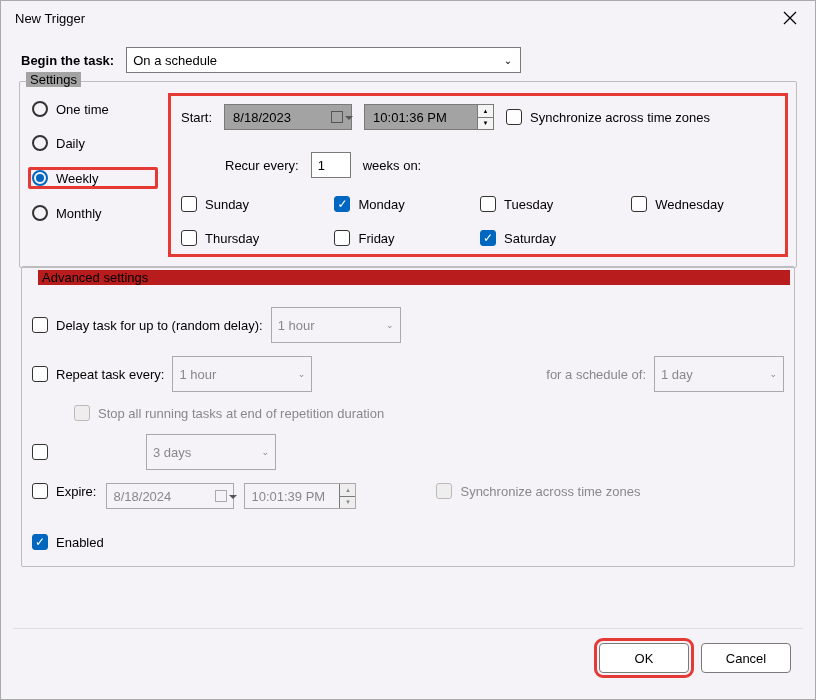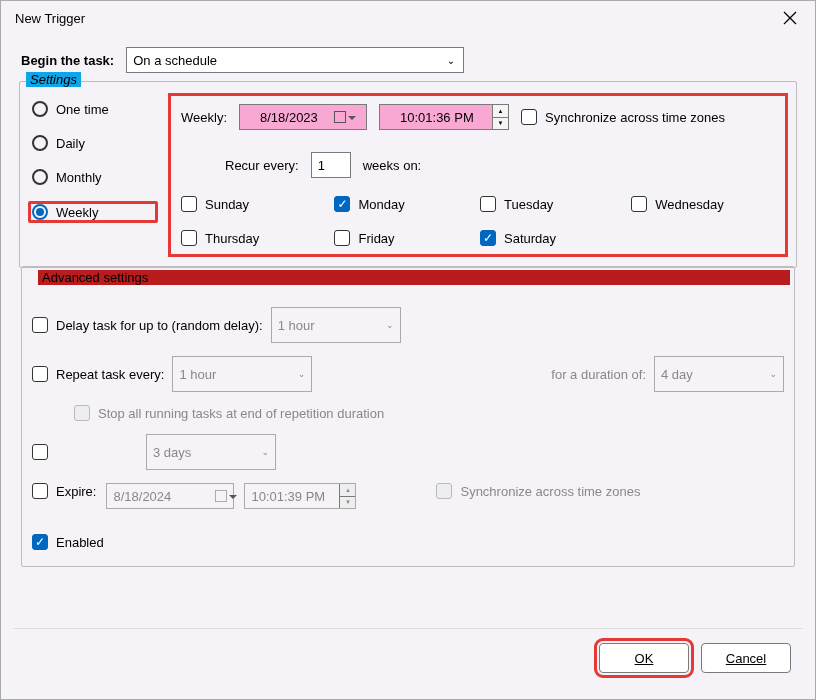--- a/index.html
+++ b/index.html
@@ -66,36 +66,35 @@
       padding: 0 6px;
       position: relative;
       cursor: pointer;
     }
     .combo .chev {
       position: absolute;
       right: 8px;
       font-size: 10px;
     }
     .begin-combo {
-      width: 338px;
+      width: 395px;
     }
     .fieldset {
       border: 1px solid #bdbdbd;
       border-radius: 2px;
       margin: 8px 6px 0 6px;
       padding-top: 0;
     }
     .fieldset-legend {
       position: relative;
       top: -10px;
       left: 6px;
-      background: #0ea5e9;
+      background: #a3a3a3;
       padding: 0 4px;
       display: inline-block;
-      font-style: italic;
     }
     .settings-body {
       display: flex;
       gap: 10px;
       padding: 0 8px 10px 8px;
       margin-top: -4px;
     }
     .radio-col {
       width: 130px;
       display: flex;
@@ -142,26 +141,26 @@
       flex-direction: column;
       gap: 22px;
       background: #f6f3f8;
     }
     .start-row {
       display: flex;
       align-items: center;
       gap: 12px;
     }
     .datebox, .timebox {
-      background: #f9a8d4;
+      background: #a3a3a3;
       border: 1px solid #7a7a7a;
       height: 26px;
       display: flex;
       align-items: center;
-      padding: 0 20px;
+      padding: 0 8px;
       position: relative;
       text-align: center;
     }
     .datebox { width: 128px; }
     .timebox { width: 130px; padding-right: 18px; }
     .calicon {
       width: 12px; height: 12px;
       border: 1px solid #555;
       margin-left: auto;
       display: inline-block;
@@ -314,21 +313,20 @@
     .date-disabled { width: 128px; }
     .time-disabled { width: 112px; padding-right: 18px; }
     .time-disabled .spinner div { background: #eee; }
     .footer {
       display: flex;
       justify-content: flex-end;
       gap: 12px;
       padding: 14px 12px;
       border-top: 1px solid #ddd;
       margin-top: auto;
-      text-decoration: underline;
     }
     .btn {
       min-width: 90px;
       height: 30px;
       background: #fff;
       border: 1px solid #7a7a7a;
       border-radius: 4px;
       display: flex;
       align-items: center;
       justify-content: center;
@@ -370,33 +368,33 @@
       <div class="settings-body">
         <div class="radio-col">
           <div class="radio-item">
             <span class="radio"></span>
             <span>One time</span>
           </div>
           <div class="radio-item">
             <span class="radio"></span>
             <span>Daily</span>
           </div>
+          <div class="radio-item highlight">
+            <span class="radio selected"></span>
+            <span>Weekly</span>
+          </div>
           <div class="radio-item">
             <span class="radio"></span>
             <span>Monthly</span>
           </div>
-          <div class="radio-item highlight">
-            <span class="radio selected"></span>
-            <span>Weekly</span>
-          </div>
         </div>
 
         <div class="right-panel">
           <div class="start-row">
-            <span style="font-weight:400">Weekly:</span>
+            <span style="font-weight:400">Start:</span>
             <div class="datebox">
               <span>8/18/2023</span>
               <span class="calicon"></span>
             </div>
             <div class="timebox">
               <span>10:01:36 PM</span>
               <div class="spinner">
                   <div>▲</div>
                   <div>▼</div>
                 </div>
@@ -469,23 +467,23 @@
         <div class="adv-row">
           <div class="cb-row">
             <span class="cb"></span>
             <span>Repeat task every:</span>
           </div>
           <div class="disabled-combo" style="width:140px">
             <span>1 hour</span>
             <span class="chev">⌄</span>
           </div>
           <span style="flex:1"></span>
-          <span class="disabled-text">for a duration of:</span>
+          <span class="disabled-text">for a schedule of:</span>
           <div class="disabled-combo" style="width:130px">
-            <span>4 day</span>
+            <span>1 day</span>
             <span class="chev">⌄</span>
           </div>
         </div>
 
         <div class="adv-row indented">
           <div class="cb-row">
             <span class="cb disabled"></span>
             <span class="disabled-text">Stop all running tasks at end of repetition duration</span>
           </div>
         </div>

